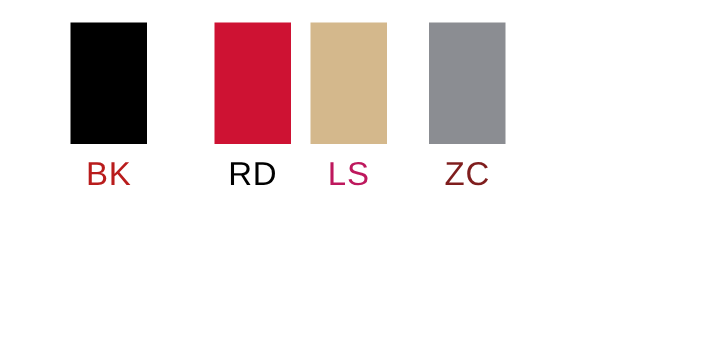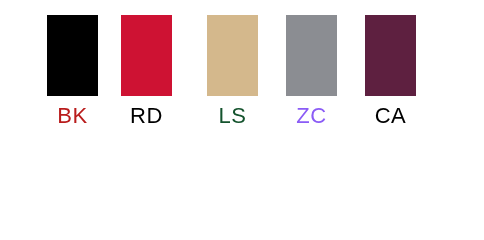--- a/index.html
+++ b/index.html
@@ -37,21 +37,21 @@
     font-family: "Liberation Sans", sans-serif;
     font-size: 22px;
     line-height: 26px;
     font-weight: 400;
     color: #000000;
     letter-spacing: 0.5px;
     margin-top: 7px;
     white-space: nowrap;
   }
   .swatch-item.pos-0 { left: 47px; }
-  .swatch-item.pos-1 { left: 121px; }
+  .swatch-item.pos-1 { left: 143px; }
   .swatch-item.pos-2 { left: 207px; }
   .swatch-item.pos-3 { left: 286px; }
   .swatch-item.pos-4 { left: 365px; }
 </style>
 </head>
 <body style="background-color: rgb(255, 255, 255);">
 
 <div id="swatch-board">
 
   <div class="swatch-item pos-0">
@@ -59,26 +59,22 @@
     <span class="swatch-label" style="color: #b91c1c;">BK</span>
   </div>
 
   <div class="swatch-item pos-1">
     <span class="swatch-chip" style="background-color:#ce1233;"></span>
     <span class="swatch-label" style="color: rgb(0, 0, 0);">RD</span>
   </div>
 
   <div class="swatch-item pos-2">
     <span class="swatch-chip" style="background-color:#d4b88c;"></span>
-    <span class="swatch-label" style="color: #14532d;">LS</span>
+    <span class="swatch-label" style="color: #be185d;">LS</span>
   </div>
 
   <div class="swatch-item pos-3">
     <span class="swatch-chip" style="background-color:#8b8d92;"></span>
-    <span class="swatch-label" style="color: #8b5cf6;">ZC</span>
+    <span class="swatch-label" style="color: #7f1d1d;">ZC</span>
   </div>
 
-  <div class="swatch-item pos-4">
-    <span class="swatch-chip" style="background-color:#5e2040;"></span>
-    <span class="swatch-label" style="color: rgb(0, 0, 0);">CA</span>
-  </div>
 
 </div>
 
 </body></html>

